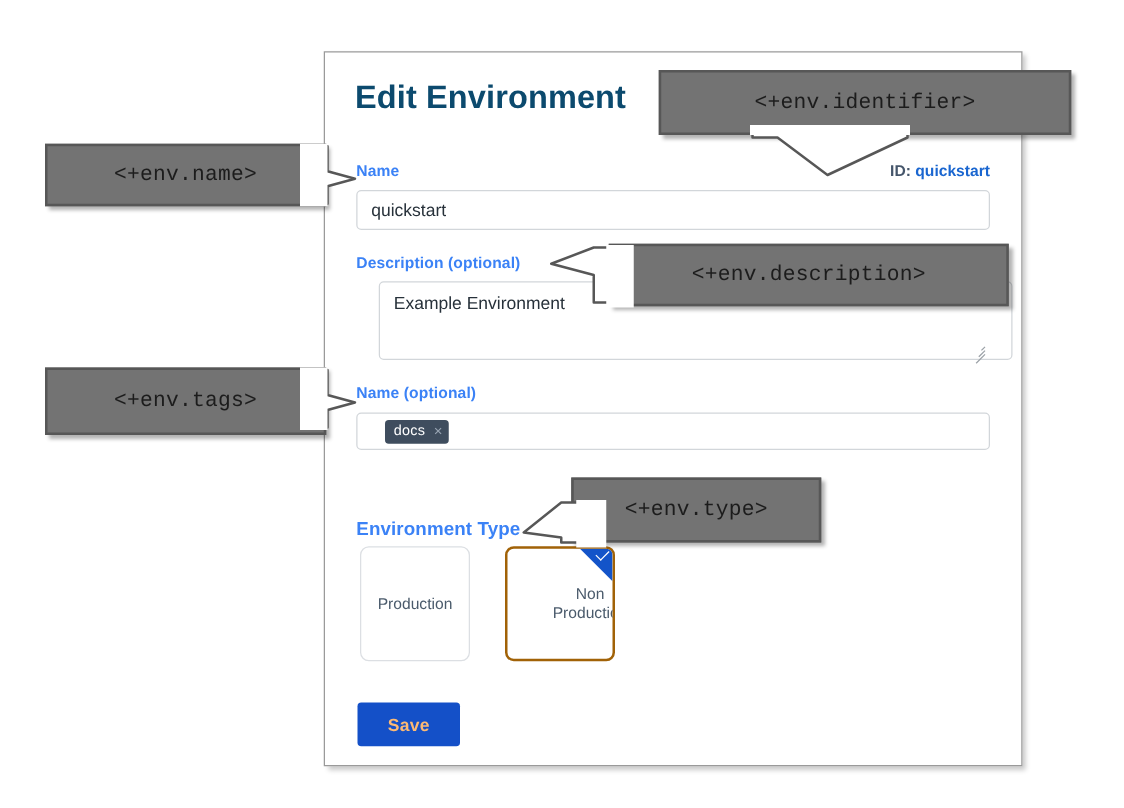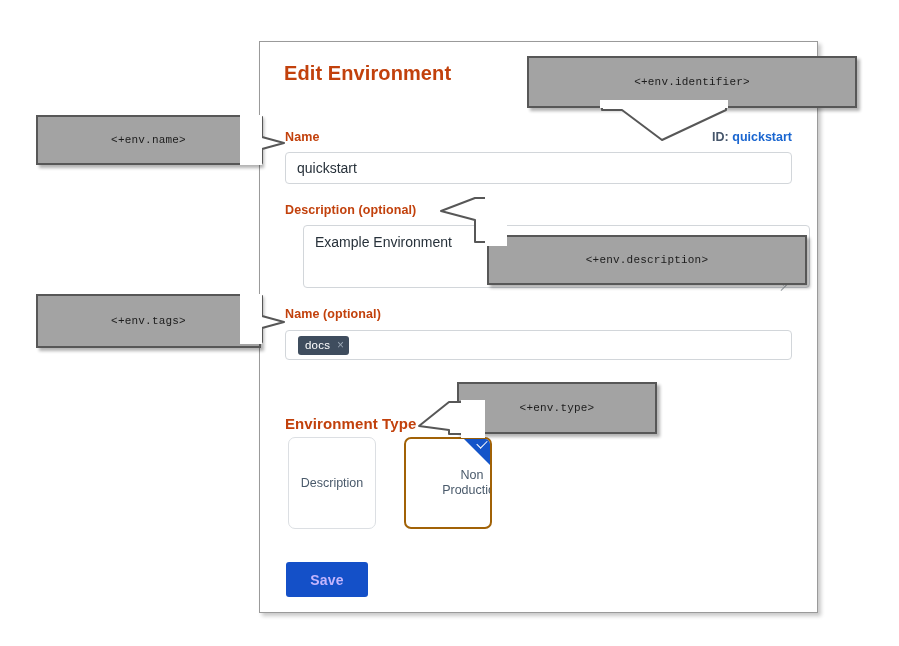--- a/index.html
+++ b/index.html
@@ -26,32 +26,32 @@
     background: #ffffff;
     border: 1px solid #9a9a9a;
     box-sizing: border-box;
     box-shadow: 3px 3px 4px rgba(0,0,0,0.22);
   }
 
   #dialog-title {
     position: absolute;
     left: 284px;
     top: 62px;
-    font-size: 20px;
+    font-size: 26px;
     font-weight: bold;
-    color: #c2410c;
+    color: #0c4a6e;
     letter-spacing: 0.1px;
   }
 
   
   .field-label {
     position: absolute;
     font-size: 12.5px;
     font-weight: bold;
-    color: #c2410c;
+    color: #3b82f6;
     letter-spacing: 0.1px;
   }
 
   #label-name      { left: 285px; top: 130px; }
   #label-desc      { left: 285px; top: 203px; }
   #label-tags      { left: 285px; top: 307px; }
   #label-envtype   { left: 285px; top: 415px; font-size: 15px; }
 
   
   #id-row {
@@ -119,21 +119,21 @@
     left: 285px;
     top: 330px;
     width: 507px;
     height: 30px;
     box-sizing: border-box;
     border: 1px solid #d2d6da;
     border-radius: 4px;
     background: #ffffff;
     display: flex;
     align-items: center;
-    padding-left: 12px;
+    padding-left: 22px;
   }
   .tag-chip {
     display: inline-flex;
     align-items: center;
     background: #3f4d5e;
     color: #ffffff;
     border-radius: 3px;
     font-size: 11.5px;
     height: 19px;
     padding: 0 5px 0 7px;
@@ -199,56 +199,56 @@
   }
 
   
   #save-button {
     position: absolute;
     left: 286px;
     top: 562px;
     width: 82px;
     height: 35px;
     background: #1450c8;
-    color: #c4b5fd;
+    color: #fdba74;
     border: none;
     border-radius: 3px;
     font-family: "Liberation Sans", sans-serif;
     font-size: 14px;
     font-weight: bold;
     cursor: pointer;
     letter-spacing: 0.2px;
   }
 
   
   .callout {
     position: absolute;
-    background: #a3a3a3;
+    background: #737373;
     border: 2px solid #575757;
     box-sizing: border-box;
     box-shadow: 3px 3px 3px rgba(0,0,0,0.3);
     display: flex;
     align-items: center;
     justify-content: center;
     font-family: "Liberation Mono", monospace;
-    font-size: 11px;
+    font-size: 17px;
     color: #1c1c1c;
     z-index: 30;
     letter-spacing: 0.2px;
   }
   .callout-tail {
     position: absolute;
     z-index: 31;
   }
   .callout-tail svg { display: block; overflow: visible; }
 
   #callout-name       { left: 36px;  top: 115px; width: 225px; height: 50px; font-family: Liberation Mono, monospace; }
   #callout-tags       { left: 36px;  top: 294px; width: 225px; height: 54px; }
   #callout-identifier { left: 527px; top: 56px;  width: 330px; height: 52px; }
-  #callout-description{ left: 487px; top: 195px; width: 320px; height: 50px; margin-top: 40px; }
+  #callout-description{ left: 487px; top: 195px; width: 320px; height: 50px; }
   #callout-type       { left: 457px; top: 382px; width: 200px; height: 52px; }
 
   #tail-name        { left: 240px; top: 115px; }
   #tail-tags        { left: 240px; top: 294px; }
   #tail-identifier  { left: 600px; top: 100px; }
   #tail-description { left: 437px; top: 196px; }
   #tail-type        { left: 415px; top: 400px; }
 </style>
 </head>
 <body>
@@ -277,21 +277,21 @@
 <div id="tags-input-wrap">
   <span class="tag-chip">
     <span>docs</span>
     <span class="tag-x">×</span>
   </span>
 </div>
 
 <div class="field-label" id="label-envtype">Environment Type</div>
 
 <div class="env-card" id="card-production">
-  <span class="card-label">Description</span>
+  <span class="card-label">Production</span>
 </div>
 
 <div class="env-card" id="card-nonproduction">
   <span class="card-check-corner"></span>
   <span class="card-check-mark"></span>
   <span class="card-label">Non Production</span>
 </div>
 
 <button id="save-button">Save</button>
 

